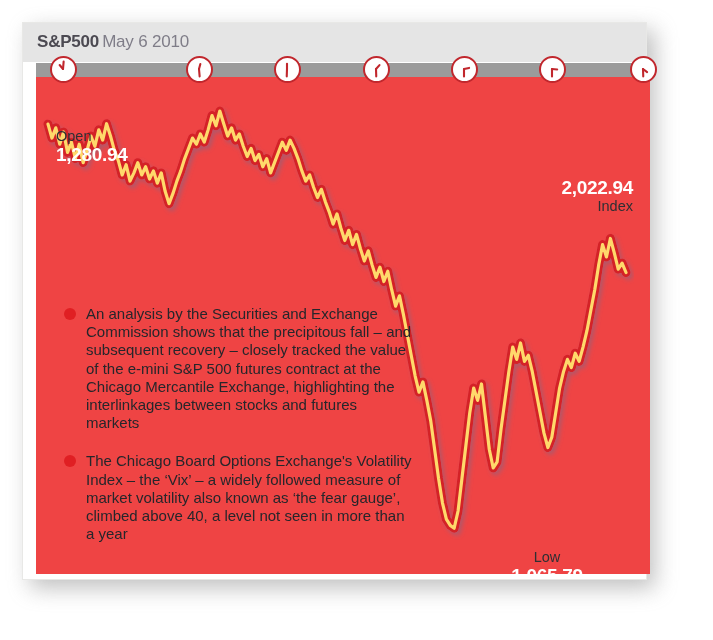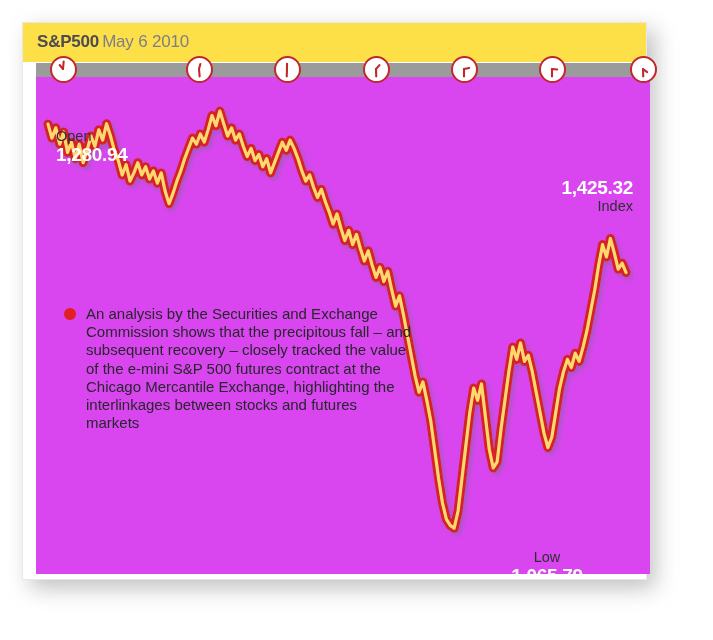--- a/index.html
+++ b/index.html
@@ -45,21 +45,21 @@
     box-sizing: border-box;
   }
 
   
   .header {
     position: absolute;
     left: 0;
     top: 0;
     width: 100%;
     height: 39px;
-    background: #fde047;
+    background: #e5e5e5;
   }
   .header-title {
     position: absolute;
     left: 14px;
     top: 9px;
     font-size: 17px;
     letter-spacing: -0.2px;
     white-space: nowrap;
   }
   .t-index {
@@ -94,21 +94,21 @@
   }
   .clock svg { display: block; }
 
   
   .plot {
     position: absolute;
     left: 13px;
     top: 54px;
     width: 614px;
     height: 497px;
-    background: #d946ef;
+    background: #ef4444;
     overflow: hidden;
   }
   .plot svg {
     position: absolute;
     left: 0;
     top: 0;
     display: block;
   }
 
   
@@ -234,28 +234,29 @@
         </g>
         <path id="line-inner" fill="none" stroke="#ffd96b" stroke-width="3.2" stroke-linejoin="round" stroke-linecap="round" d="M12.00 47.15 L15.91 61.08 L19.81 50.83 L23.72 67.23 L27.62 54.93 L31.53 75.42 L35.43 65.18 L39.34 81.57 L43.24 67.23 L47.15 85.67 L51.05 73.38 L54.96 59.03 L58.86 69.28 L62.77 52.88 L66.68 63.13 L70.58 46.74 L74.49 59.03 L78.39 73.38 L82.30 83.62 L86.20 97.96 L90.11 87.72 L94.01 104.11 L97.92 95.92 L101.82 85.67 L105.73 97.96 L109.64 89.77 L113.54 102.06 L117.45 93.87 L121.35 106.16 L125.26 95.92 L129.16 114.36 L133.07 126.65 L136.97 116.41 L140.88 104.11 L144.78 93.87 L148.69 81.57 L152.59 71.33 L156.50 61.08 L160.41 67.23 L164.31 56.98 L168.22 65.18 L172.12 52.88 L176.03 38.54 L179.93 48.79 L183.84 34.03 L187.74 46.74 L191.65 59.03 L195.55 50.83 L199.46 63.13 L203.36 56.98 L207.27 69.28 L211.18 79.52 L215.08 71.33 L218.99 83.62 L222.89 77.47 L226.80 89.77 L230.70 81.57 L234.61 95.92 L238.51 85.67 L242.42 75.42 L246.32 65.18 L250.23 73.38 L254.14 63.13 L258.04 71.33 L261.95 81.57 L265.85 93.87 L269.76 104.11 L273.66 97.96 L277.57 110.26 L281.47 120.50 L285.38 112.31 L289.28 124.60 L293.19 134.85 L297.09 147.14 L301.00 136.90 L304.91 151.24 L308.81 163.54 L312.72 153.29 L316.62 167.63 L320.53 157.39 L324.43 171.73 L328.34 184.03 L332.24 173.78 L336.15 188.13 L340.05 200.42 L343.96 190.17 L347.86 204.52 L351.77 194.27 L355.68 212.71 L359.58 229.11 L363.49 218.86 L367.39 237.30 L371.30 257.79 L375.20 278.29 L379.11 298.78 L383.01 315.17 L386.92 304.92 L390.82 323.37 L394.73 343.86 L398.64 372.54 L402.54 401.23 L406.45 425.82 L410.35 442.21 L414.26 448.36 L418.16 451.23 L422.07 434.02 L425.97 401.23 L429.88 368.45 L433.78 335.66 L437.69 311.07 L441.59 323.37 L445.50 306.97 L449.41 339.76 L453.31 372.54 L457.22 390.99 L461.12 384.84 L465.03 352.05 L468.93 323.37 L472.84 294.68 L476.74 270.09 L480.65 282.38 L484.55 265.99 L488.46 284.43 L492.36 278.29 L496.27 294.68 L500.18 315.17 L504.08 335.66 L507.99 356.15 L511.89 370.50 L515.80 360.25 L519.70 335.66 L523.61 311.07 L527.51 294.68 L531.42 282.38 L535.32 290.58 L539.23 276.24 L543.14 284.43 L547.04 270.09 L550.95 253.70 L554.85 233.21 L558.76 212.71 L562.66 188.13 L566.57 167.63 L570.47 179.93 L574.38 161.49 L578.28 175.83 L582.19 192.22 L586.09 186.08 L590.00 195.50"></path>
       </svg>
 
       <div class="anno anno-open">
         <div class="anno-label">Open</div>
         <div class="anno-value">1,280.94</div>
       </div>
 
       <div class="anno anno-close">
-        <div class="anno-value">1,425.32</div>
+        <div class="anno-value">2,022.94</div>
         <div class="anno-label">Index</div>
       </div>
 
       <div class="anno anno-low">
         <div class="anno-label">Low</div>
         <div class="anno-value">1,065.79</div>
       </div>
 
       <div class="notes" id="notes-holder">
           <div class="note"><span class="note-dot"></span><span>An analysis by the Securities and Exchange Commission shows that the precipitous fall – and subsequent recovery – closely tracked the value of the e-mini S&amp;P 500 futures contract at the Chicago Mercantile Exchange, highlighting the interlinkages between stocks and futures markets</span></div>
+          <div class="note"><span class="note-dot"></span><span>The Chicago Board Options Exchange's Volatility Index – the ‘Vix’ – a widely followed measure of market volatility also known as ‘the fear gauge’, climbed above 40, a level not seen in more than a year</span></div>
         </div>
 
     </div>
   </div>
 </div>
 
 </body></html>

